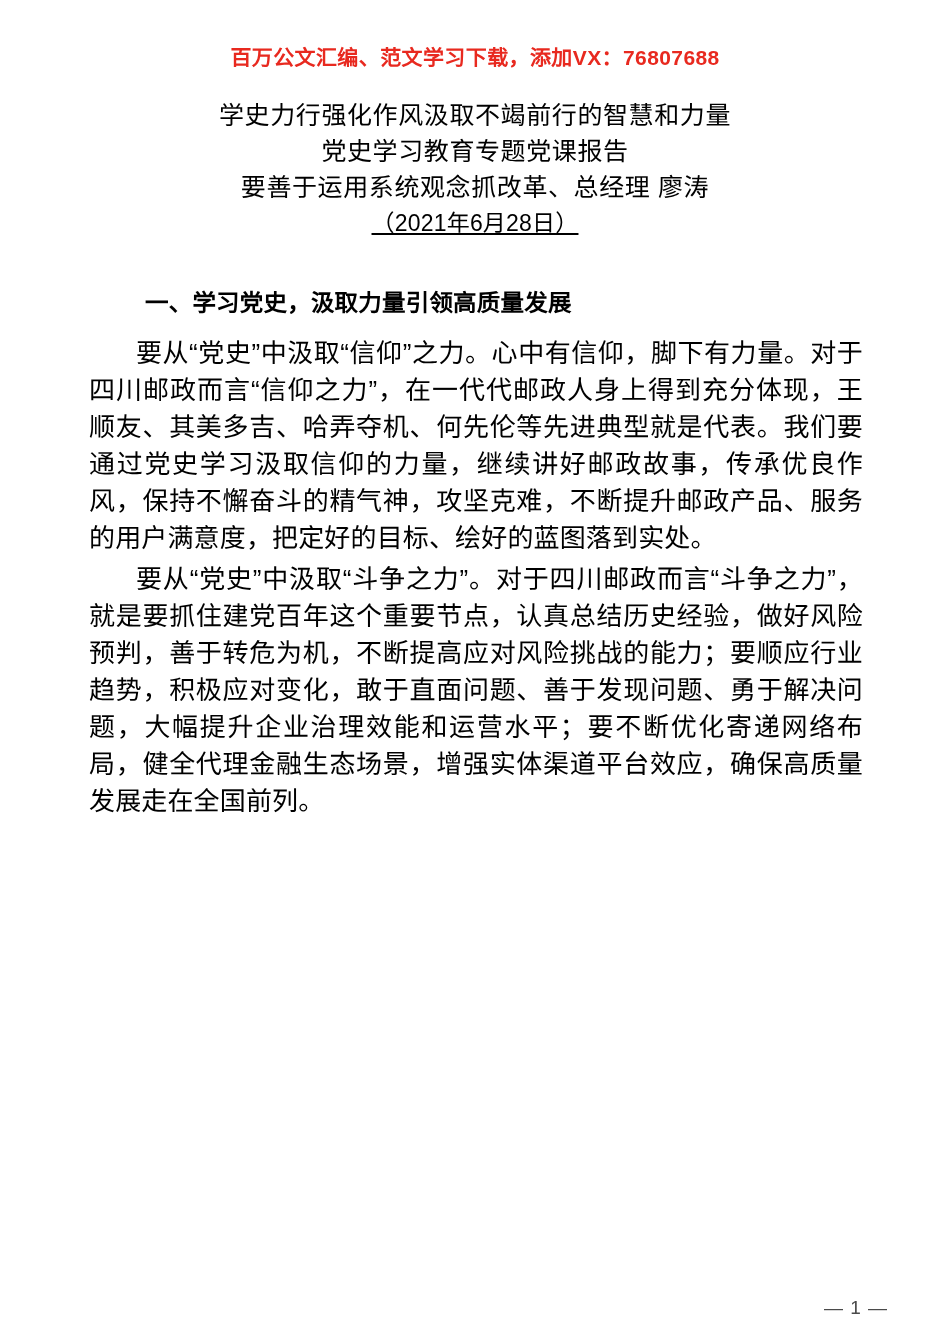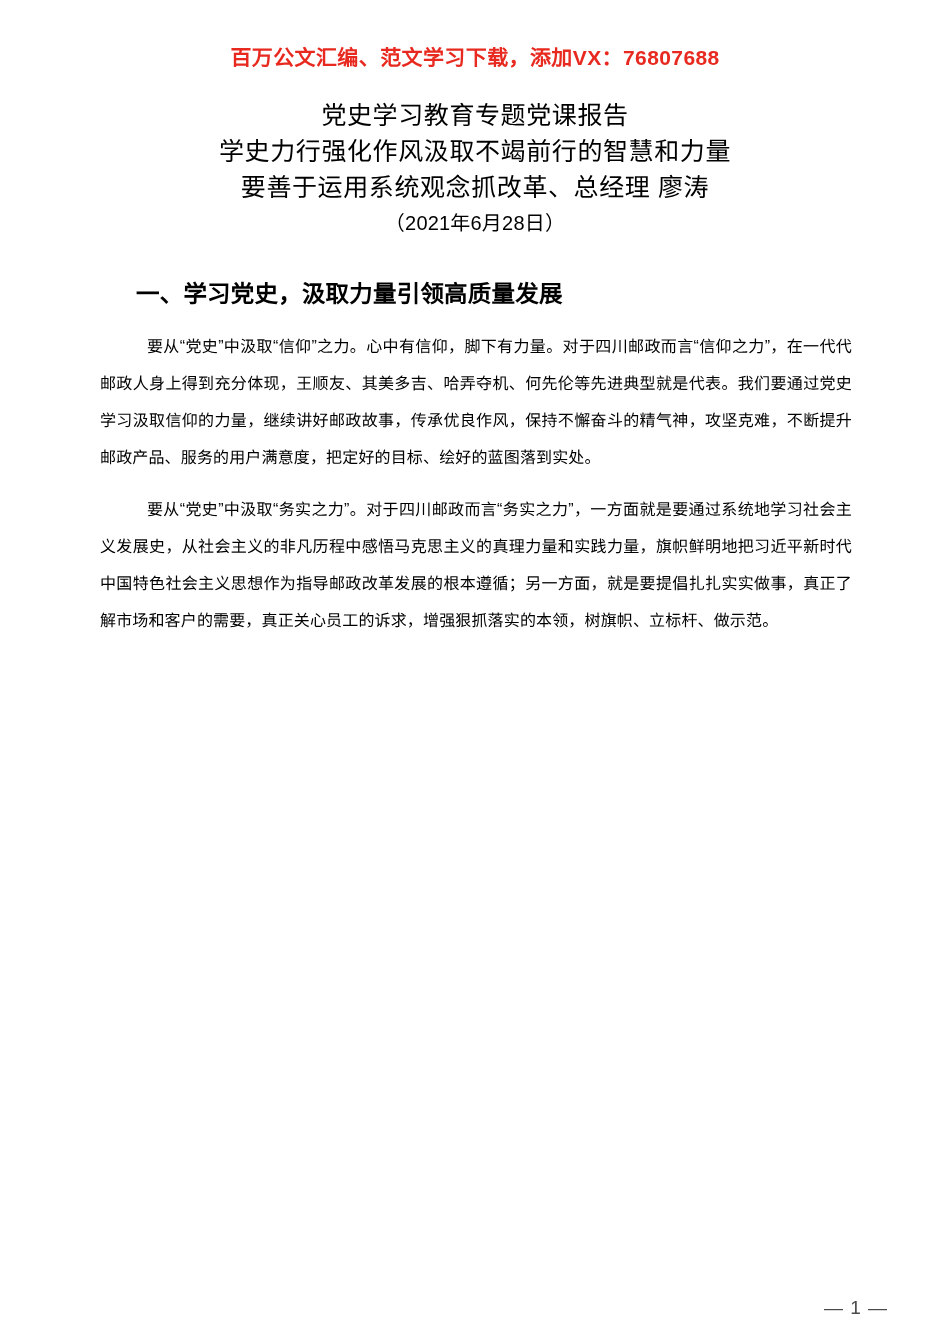--- a/index.html
+++ b/index.html
@@ -47,47 +47,48 @@
     width: 950px;
     text-align: center;
   }
   .doc-title-line {
     font-size: 25px;
     line-height: 36px;
     letter-spacing: 0.6px;
     white-space: nowrap;
   }
   .doc-title-line.date-line {
-    font-size: 20px;
+    font-size: 23px;
     letter-spacing: 0.2px;
+    text-decoration: underline;
   }
 
   
   .body-text {
     position: absolute;
     top: 272px;
     left: 85px;
     width: 782px;
   }
   .section-heading {
     font-size: 23.5px;
     line-height: 37px;
     font-weight: bold;
     text-indent: 47px;
     letter-spacing: 0.2px;
-    margin: 4px;
+    margin: 13px;
   }
   .para {
-    font-size: 16px;
+    font-size: 26px;
     line-height: 37px;
     text-indent: 47px;
     text-align: justify;
     text-justify: inter-ideograph;
     letter-spacing: 0.15px;
-    margin: 15px;
+    margin: 4px;
     word-break: break-all;
   }
 
   
   .page-footer {
     position: absolute;
     left: 0;
     top: 1295px;
     width: 950px;
     text-align: right;
@@ -99,27 +100,27 @@
   }
 </style>
 </head>
 <body>
 
 <div class="page">
 
   <div class="promo-banner" style="color: rgb(232, 41, 31);">百万公文汇编、范文学习下载，添加VX：76807688</div>
 
   <div class="title-block">
+    <div class="doc-title-line">学史力行强化作风汲取不竭前行的智慧和力量</div>
     <div class="doc-title-line">党史学习教育专题党课报告</div>
-    <div class="doc-title-line">学史力行强化作风汲取不竭前行的智慧和力量</div>
     <div class="doc-title-line">要善于运用系统观念抓改革、总经理  廖涛</div>
     <div class="doc-title-line date-line">（2021年6月28日）</div>
   </div>
 
   <div class="body-text">
     <p class="section-heading">一、学习党史，汲取力量引领高质量发展</p>
     <p class="para">要从“党史”中汲取“信仰”之力。心中有信仰，脚下有力量。对于四川邮政而言“信仰之力”，在一代代邮政人身上得到充分体现，王顺友、其美多吉、哈弄夺机、何先伦等先进典型就是代表。我们要通过党史学习汲取信仰的力量，继续讲好邮政故事，传承优良作风，保持不懈奋斗的精气神，攻坚克难，不断提升邮政产品、服务的用户满意度，把定好的目标、绘好的蓝图落到实处。</p>
-    <p class="para">要从“党史”中汲取“务实之力”。对于四川邮政而言“务实之力”，一方面就是要通过系统地学习社会主义发展史，从社会主义的非凡历程中感悟马克思主义的真理力量和实践力量，旗帜鲜明地把习近平新时代中国特色社会主义思想作为指导邮政改革发展的根本遵循；另一方面，就是要提倡扎扎实实做事，真正了解市场和客户的需要，真正关心员工的诉求，增强狠抓落实的本领，树旗帜、立标杆、做示范。</p>
+    <p class="para">要从“党史”中汲取“斗争之力”。对于四川邮政而言“斗争之力”，就是要抓住建党百年这个重要节点，认真总结历史经验，做好风险预判，善于转危为机，不断提高应对风险挑战的能力；要顺应行业趋势，积极应对变化，敢于直面问题、善于发现问题、勇于解决问题，大幅提升企业治理效能和运营水平；要不断优化寄递网络布局，健全代理金融生态场景，增强实体渠道平台效应，确保高质量发展走在全国前列。</p>
   </div>
 
   <div class="page-footer">— 1 —</div>
 
 </div>
 
 </body></html>

